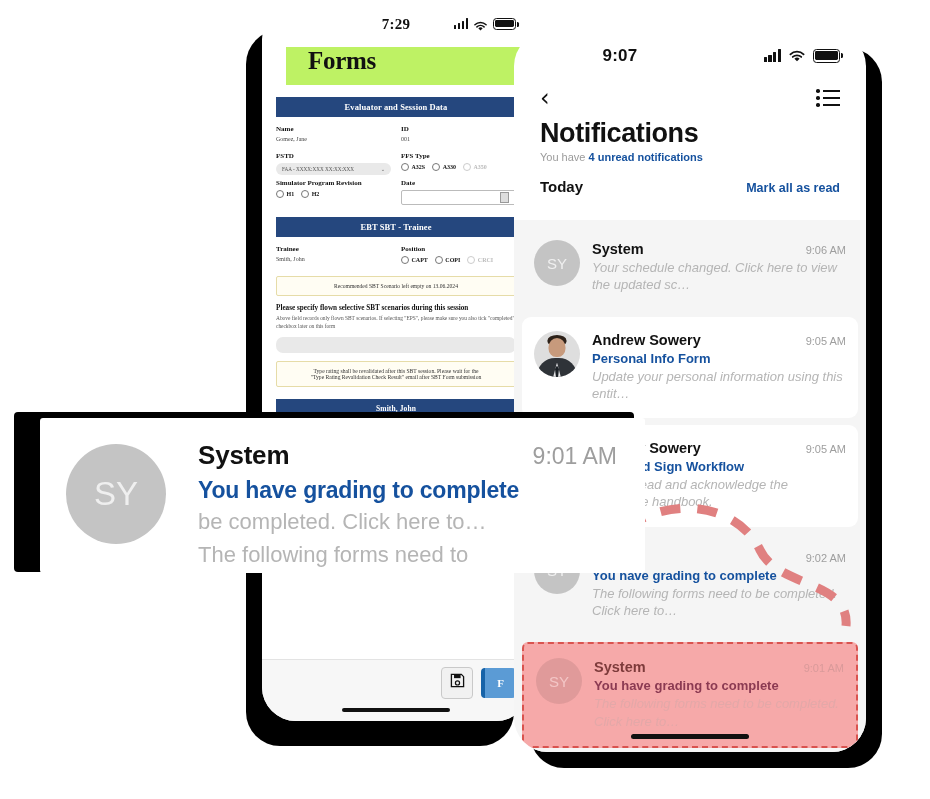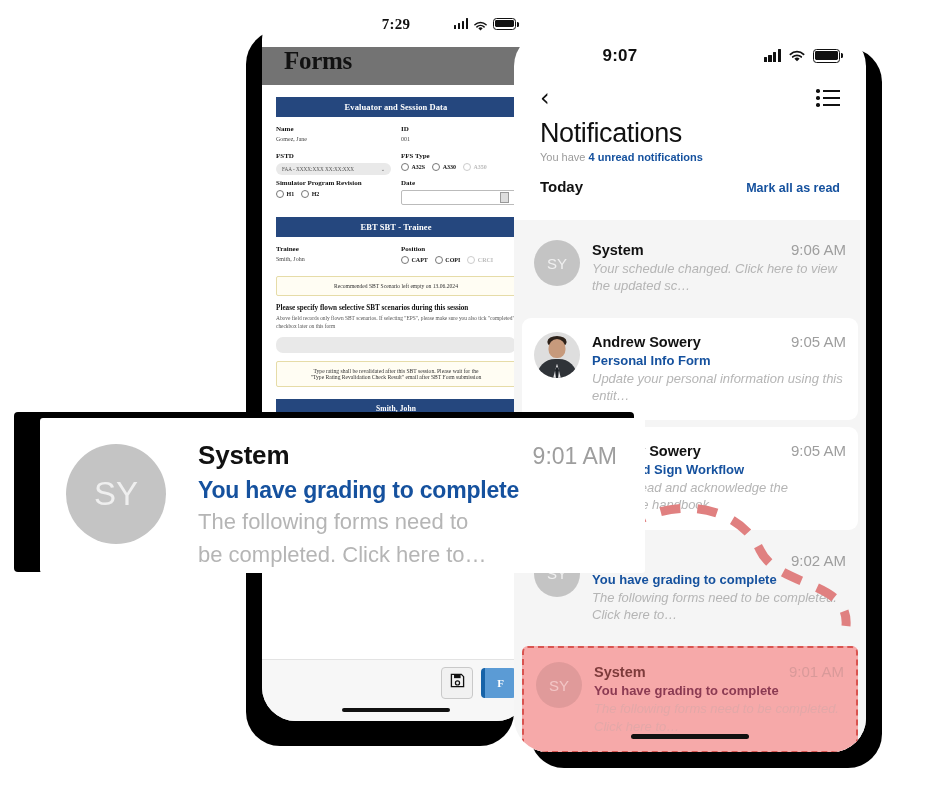--- a/index.html
+++ b/index.html
@@ -50,21 +50,21 @@
   .batt{
     width:23px;height:11.5px;border:1.6px solid #111;border-radius:3.5px;
     position:relative;box-sizing:border-box;padding:1.4px;
   }
   .batt::after{
     content:"";position:absolute;right:-3.6px;top:3.2px;width:2px;height:4.6px;
     background:#111;border-radius:0 1.5px 1.5px 0;
   }
   .batt span{display:block;height:100%;background:#111;border-radius:1.4px;}
 
-  .forms-head{background:#737373;padding:0 0 10px 0;}
+  .forms-head{background:#bef264;padding:0 0 10px 0;margin-left:24px;}
   .forms-title{font-size:25px;font-weight:bold;color:#111;padding:0 22px;letter-spacing:-.3px;}
 
   .forms-body{padding:0 14px;background:#fff;}
   .sec-bar{
     background:#25477e;color:#fff;font-size:8.5px;font-weight:bold;
     text-align:center;padding:5px 0;margin:12px 0 8px 0;letter-spacing:.1px;
   }
   .frow{display:flex;gap:10px;margin-bottom:4px;}
   .fcol{flex:1;min-width:0;}
   .flabel{font-size:7px;font-weight:bold;color:#111;margin-bottom:3px;}
@@ -123,21 +123,21 @@
   .n-status .bars i:nth-child(4){height:13px;}
   .n-status .batt{width:27px;height:13.5px;}
 
   .n-topbar{display:flex;align-items:center;justify-content:space-between;padding:4px 26px 2px;}
   .back-chevron{font-size:24px;color:#111;line-height:1;font-family:"DejaVu Sans",sans-serif;}
   .list-icon{display:flex;flex-direction:column;gap:3.5px;}
   .list-icon span{display:flex;align-items:center;gap:3.5px;}
   .list-icon span i{display:block;width:3.5px;height:3.5px;border-radius:50%;background:#111;}
   .list-icon span u{display:block;width:17px;height:2.6px;background:#111;text-decoration:none;}
 
-  .n-title{font-size:27px;font-weight:normal;color:#111;padding:6px 26px 0;letter-spacing:-.4px;}
+  .n-title{font-size:27px;font-weight:bold;color:#111;padding:6px 26px 0;letter-spacing:-.4px;}
   .n-sub{font-size:11px;color:#9b9b9b;padding:2px 26px 0;}
   .n-sub b{color:#15519e;}
   .n-today-row{display:flex;justify-content:space-between;align-items:baseline;padding:15px 26px 10px;}
   .n-today{font-size:15px;font-weight:bold;color:#111;}
   .n-mark{font-size:12.5px;font-weight:bold;color:#15519e;}
 
   .n-list{
     position:absolute;left:0;right:0;top:188px;bottom:0;background:#f5f5f5;
     padding:6px 8px 0;box-sizing:border-box;overflow:hidden;
   }
@@ -151,21 +151,21 @@
   }
   .n-ava{
     width:46px;height:46px;border-radius:50%;background:#c4c4c4;flex:0 0 46px;
     display:flex;align-items:center;justify-content:center;color:#f0f0f0;
     font-size:15px;overflow:hidden;position:relative;
   }
   .n-item.hl .n-ava{background:#e09a9a;color:#f3c6c6;}
   .n-body{flex:1;min-width:0;padding-top:1px;}
   .n-row1{display:flex;justify-content:space-between;align-items:baseline;gap:8px;}
   .n-from{font-size:14.5px;font-weight:bold;color:#111;}
-  .n-time{font-size:15px;color:#9e9e9e;white-space:nowrap;}
+  .n-time{font-size:11px;color:#9e9e9e;white-space:nowrap;}
   .n-subj{font-size:13px;font-weight:bold;color:#15519e;margin-top:3px;}
   .n-text{font-size:13px;color:#b5b5b5;line-height:1.33;margin-top:2px;font-style:italic;}
   .n-item.hl .n-from{color:#7d3b3b;}
   .n-item.hl .n-time{color:#d99a9a;}
   .n-item.hl .n-subj{color:#8b3a52;}
   .n-item.hl .n-text{color:#e3a8a8;}
 
   
   .photo{background:#dedede;}
   .photo .head{position:absolute;left:50%;top:7px;transform:translateX(-50%);
@@ -494,18 +494,18 @@
 
   <div id="callout-shadow"></div>
   <div id="callout">
     <div class="c-ava">SY</div>
     <div class="c-body">
       <div class="c-row1">
         <span class="c-from">System</span>
         <span class="c-time">9:01 AM</span>
       </div>
       <div class="c-subj">You have grading to complete</div>
+      <div class="c-text">be completed. Click here to…</div>
       <div class="c-text">The following forms need to</div>
-      <div class="c-text">be completed. Click here to…</div>
     </div>
   </div>
 
 </div>
 
 </body></html>

